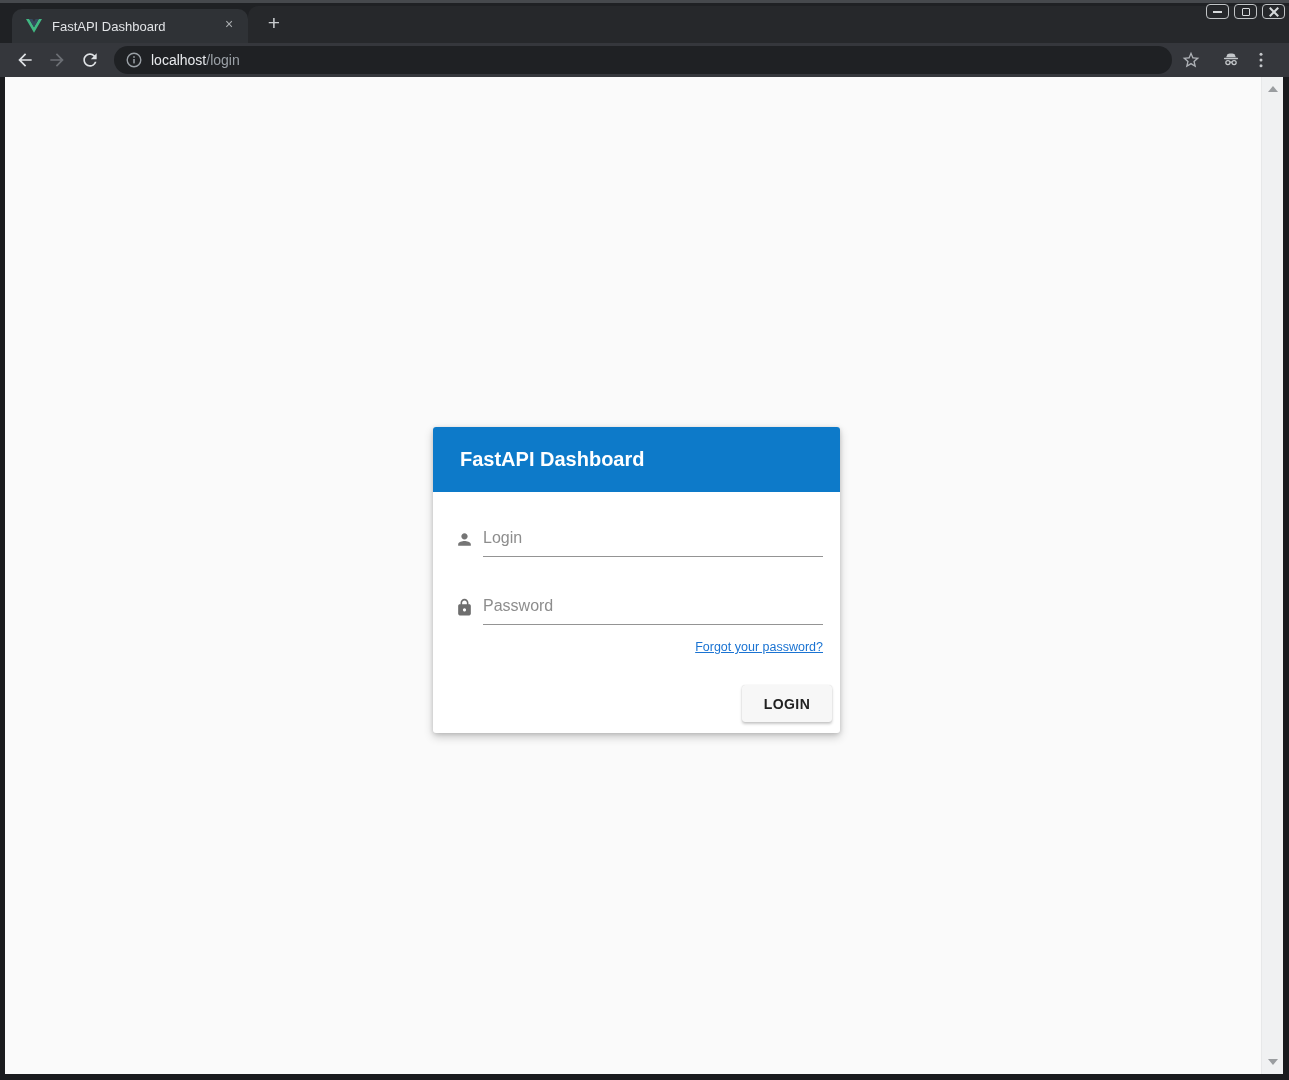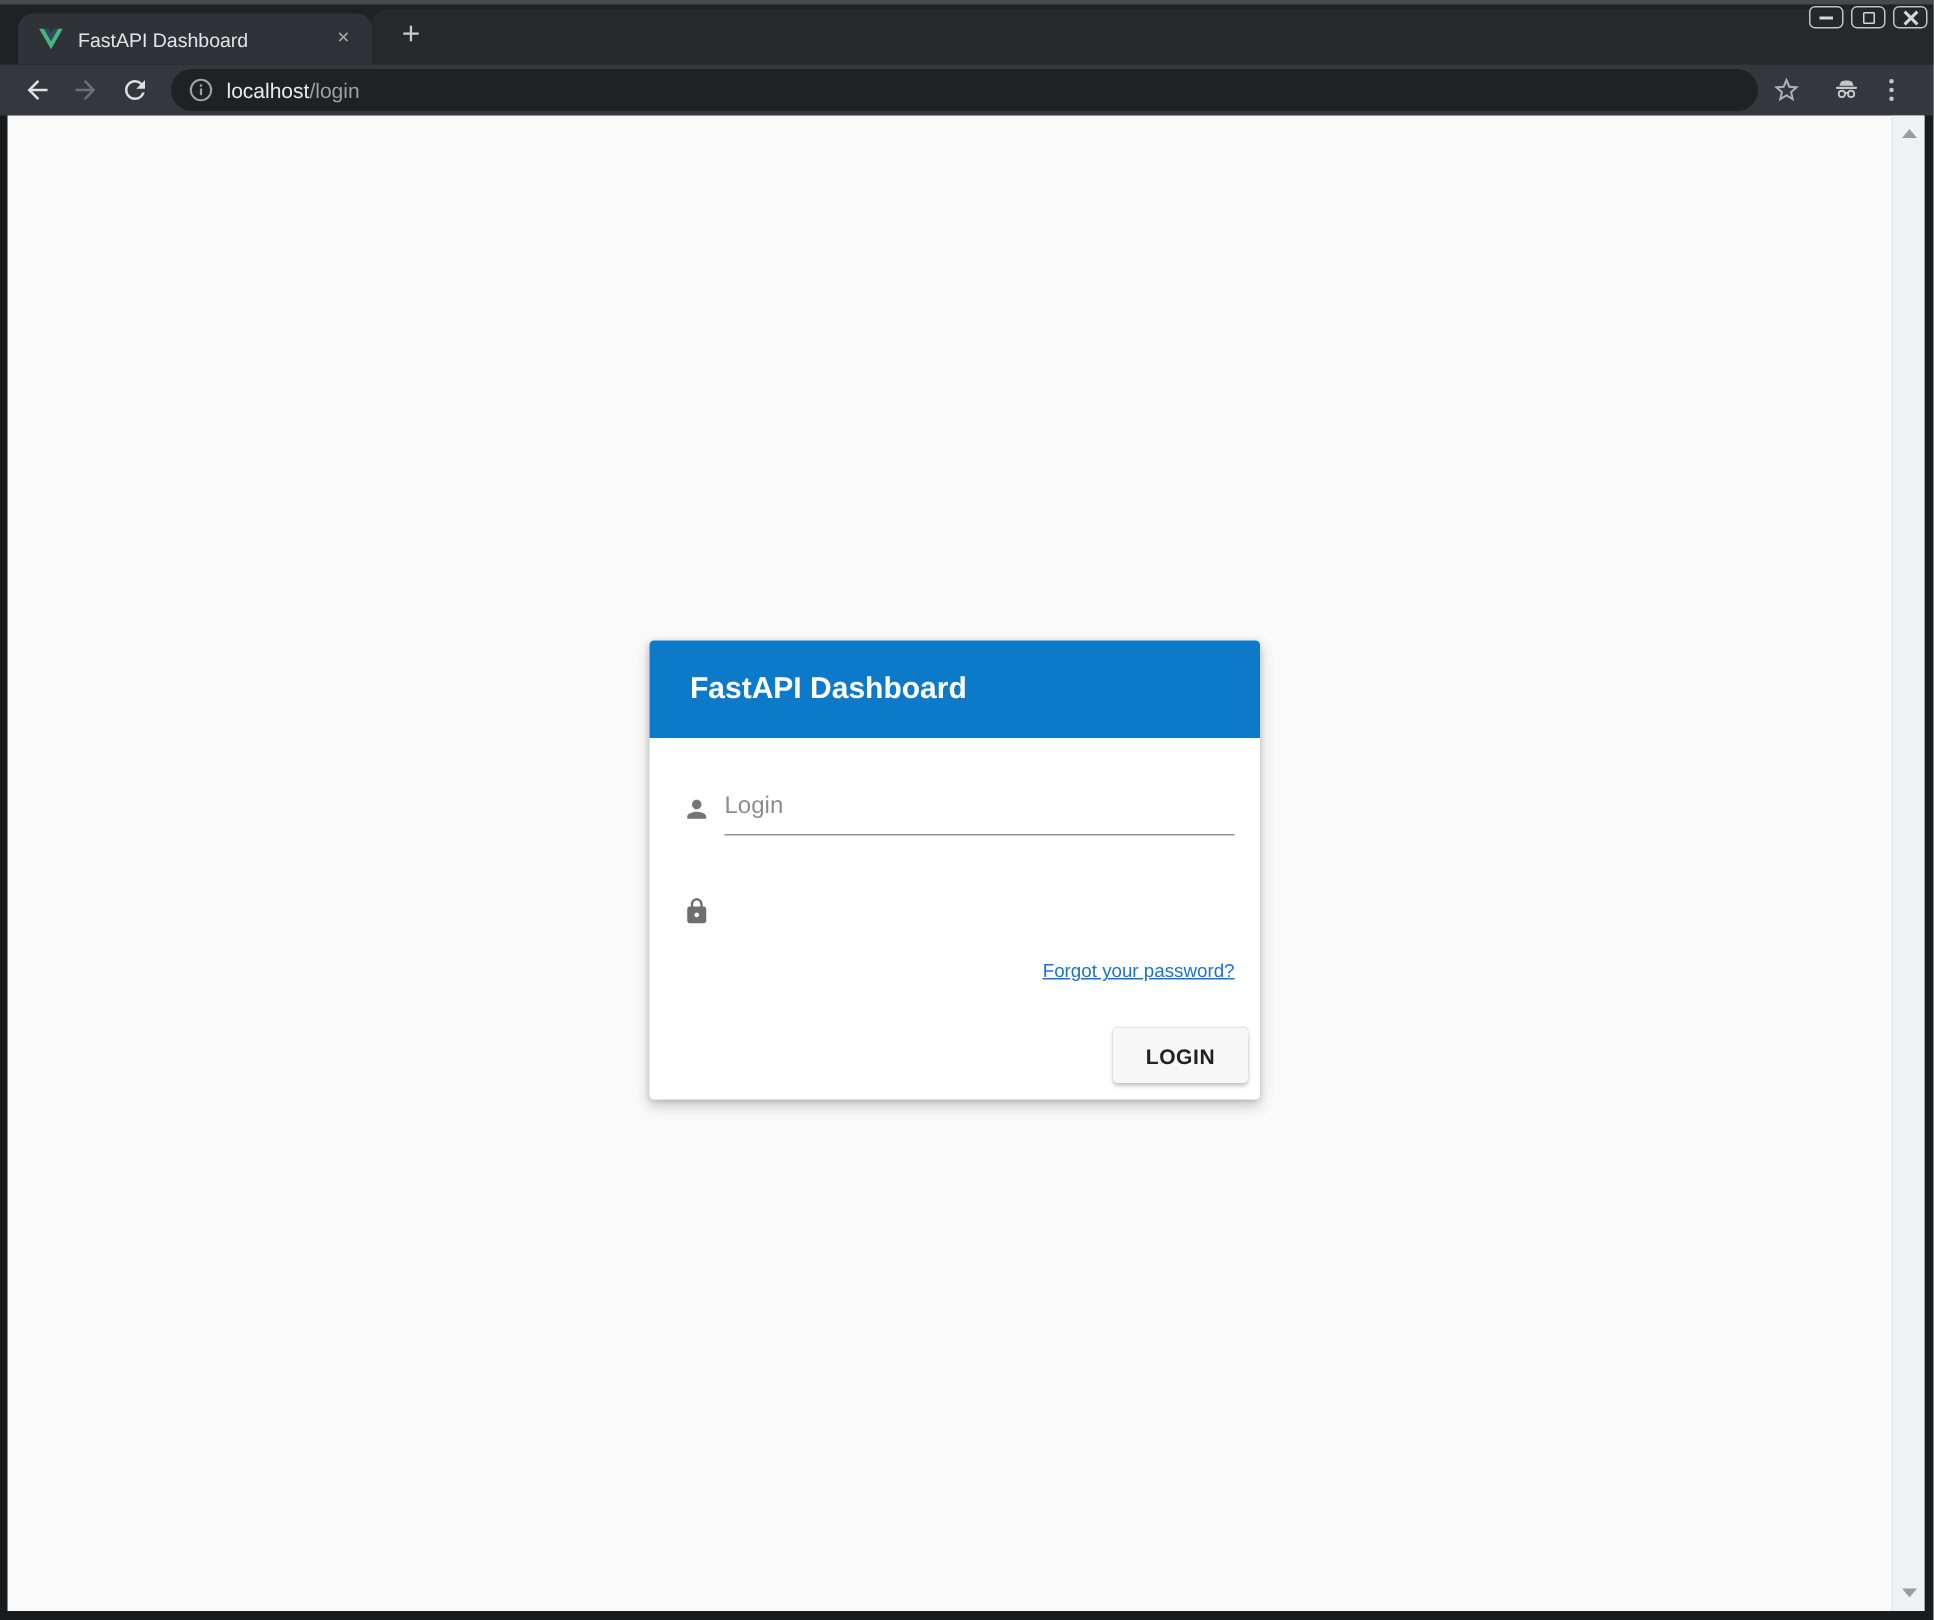--- a/index.html
+++ b/index.html
@@ -192,20 +192,21 @@
     <div class="card-body">
 
       <svg class="field-icon icon-person" viewBox="0 0 24 24" fill="#757575">
         <path d="M12 12c2.21 0 4-1.79 4-4s-1.79-4-4-4-4 1.79-4 4 1.79 4 4 4zm0 2c-2.67 0-8 1.34-8 4v2h16v-2c0-2.66-5.33-4-8-4z"></path>
       </svg>
       <input class="text-field field-login" type="text" placeholder="Login" style="">
 
       <svg class="field-icon icon-lock" viewBox="0 0 24 24" fill="#6e6e6e">
         <path d="M18 8h-1V6c0-2.76-2.24-5-5-5S7 3.24 7 6v2H6c-1.1 0-2 .9-2 2v10c0 1.1.9 2 2 2h12c1.1 0 2-.9 2-2V10c0-1.1-.9-2-2-2zm-6 9c-1.1 0-2-.9-2-2s.9-2 2-2 2 .9 2 2-.9 2-2 2zM9 8V6c0-1.66 1.34-3 3-3s3 1.34 3 3v2H9z"></path>
       </svg>
+      <input class="text-field field-password" type="password" placeholder="Password" style="">
 
       <a class="forgot-link">Forgot your password?</a>
 
       <button class="login-btn">LOGIN</button>
     </div>
   </div>
 
   <div class="scrollbar">
     <span class="scroll-arrow scroll-up"></span>
     <span class="scroll-arrow scroll-down"></span>

